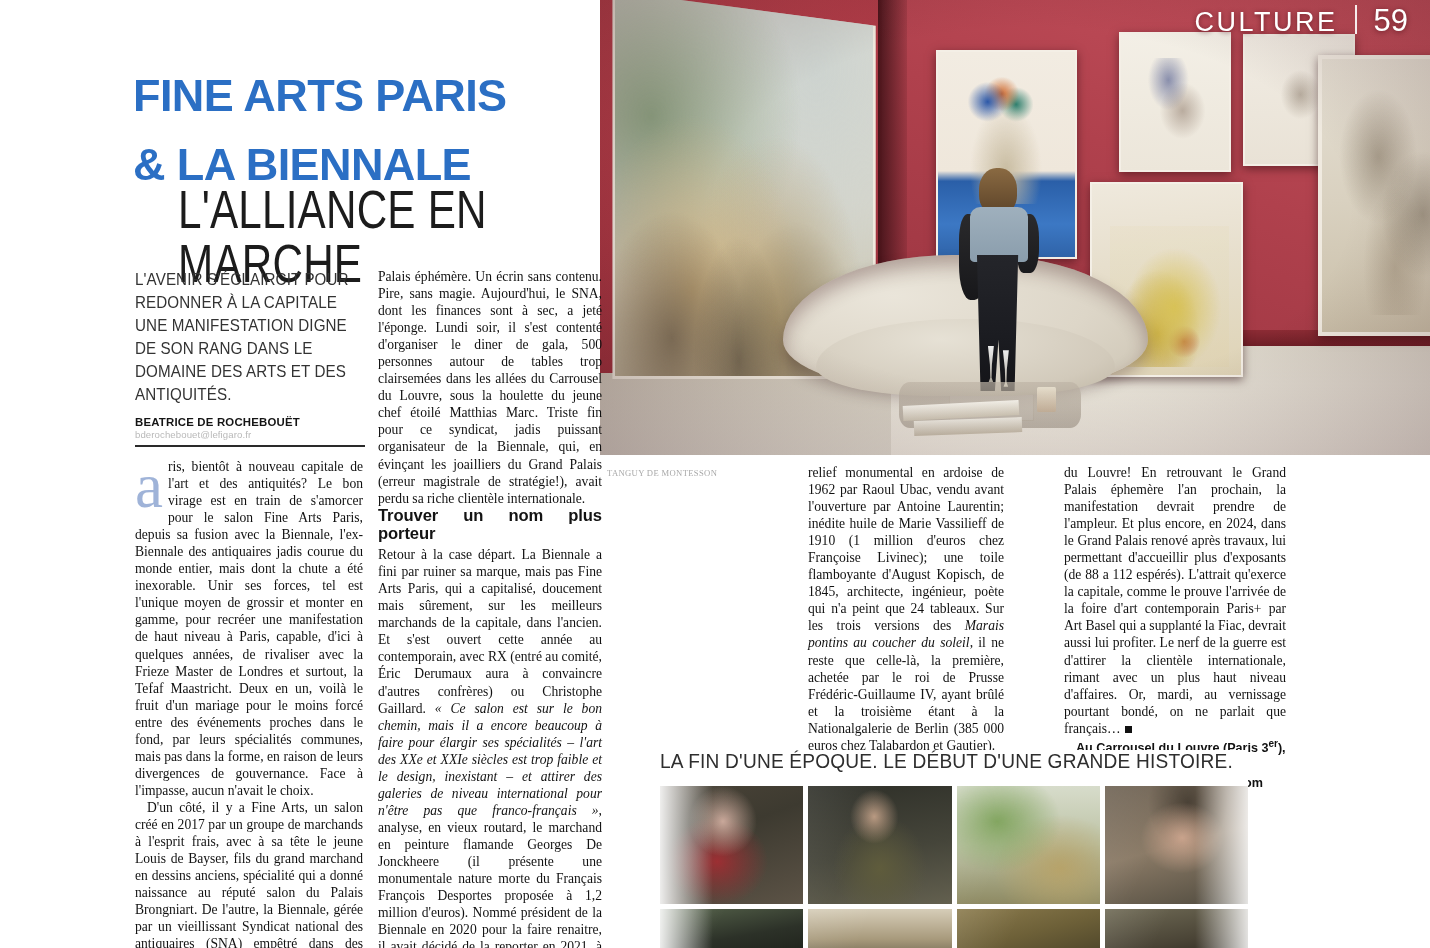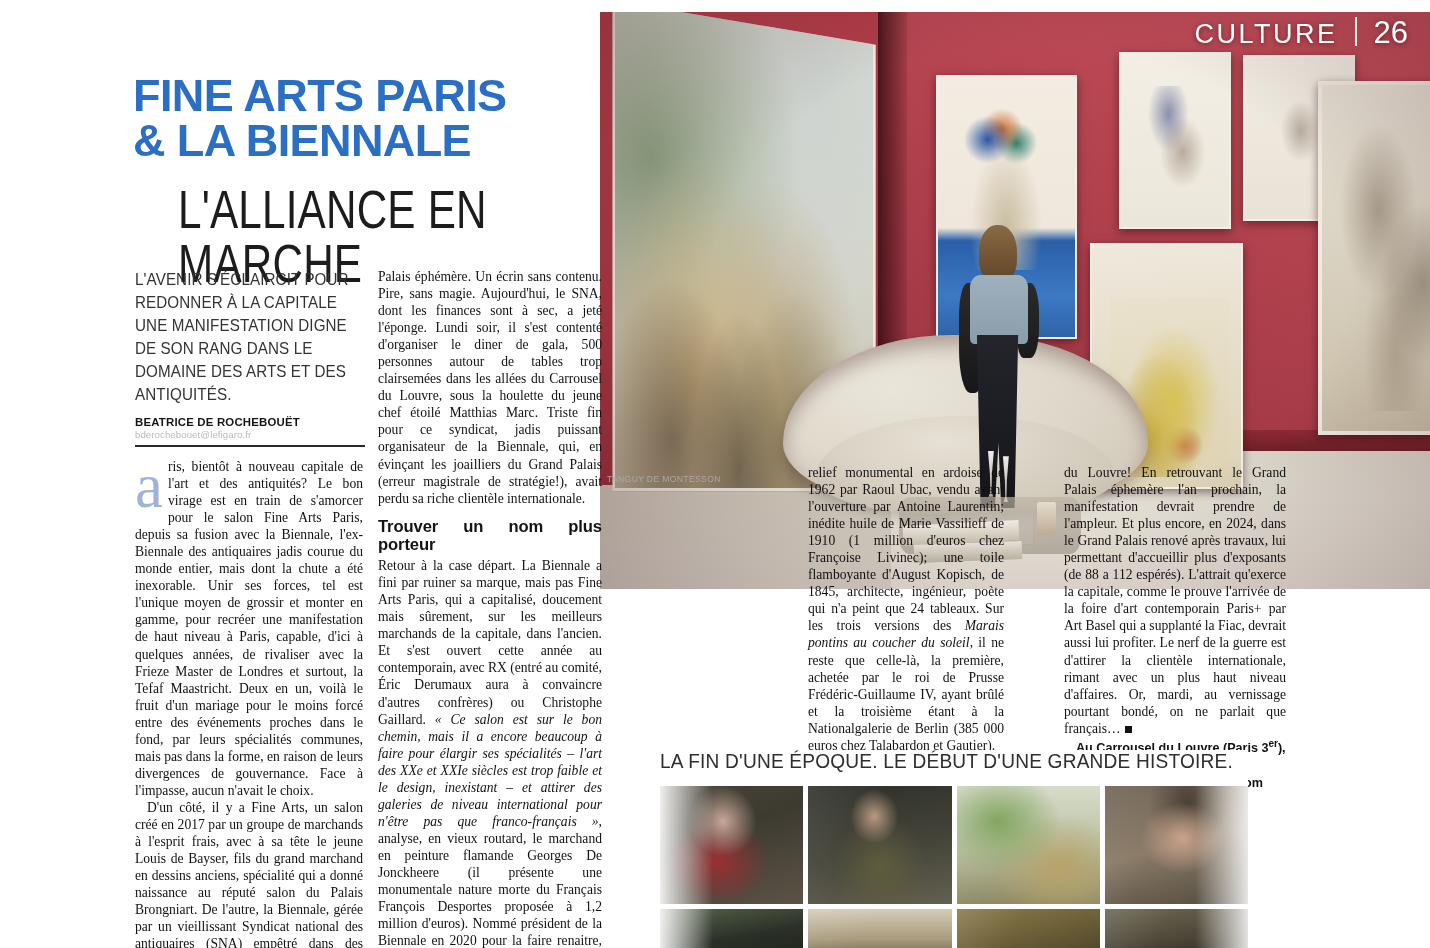--- a/index.html
+++ b/index.html
@@ -12,21 +12,21 @@
     position: relative;
     overflow: hidden;
     font-family: "Liberation Serif", serif;
     color: #1a1a1a;
   }
   .page { position: absolute; inset: 0; }
 
   
   .hero-photo {
     position: absolute;
-    left: 600px; top: 12px; width: 830px; height: 577px;
+    left: 600px; top: 0; width: 830px; height: 455px;
     overflow: hidden;
     background: #8b5cf6;
   }
   .hero-photo .wall-left {
     position: absolute; left: 0; top: 0; width: 36%; height: 100%;
     background: linear-gradient(160deg, #b8414c 0%, #a83743 45%, #8e2b36 100%);
   }
   .hero-photo .wall-right {
     position: absolute; left: 34%; top: 0; width: 66%; height: 100%;
     background: linear-gradient(200deg, #c4505c 0%, #b0414d 40%, #93303c 100%);
@@ -233,21 +233,21 @@
     position: absolute; left: 133px; top: 74px;
     width: 480px;
     font-family: "Liberation Sans", sans-serif;
     font-weight: bold;
     font-size: 45px;
     line-height: 0.99;
     letter-spacing: -0.6px;
     color: #2b6fc4;
     text-transform: uppercase;
   }
-  .kicker-blue .l2 { display: block; }
+  .kicker-blue .l2 { display: block; margin-top: 24px; }
   .headline-black {
     position: absolute; left: 178px; top: 183px;
     width: 430px;
     font-family: "Liberation Sans", sans-serif;
     font-weight: normal;
     font-size: 44px;
     line-height: 1;
     letter-spacing: 0.2px;
     color: #1c1c1c;
     transform: scaleY(1.22) scaleX(0.96);
@@ -315,21 +315,21 @@
 
   .subhead {
     font-family: "Liberation Sans", sans-serif;
     font-weight: bold;
     font-size: 16.6px;
     line-height: 1.1;
     color: #131313;
     margin: 0 0 3px 0;
     letter-spacing: -0.1px;
   }
-  .col2 .subhead { margin-top: 11px; }
+  .col2 .subhead { }
   em, .it { font-style: italic; }
 
   .endmark {
     display: inline-block;
     width: 7px; height: 7px;
     background: #111; margin-left: 4px;
     position: relative; top: 0px;
   }
   .infobold {
     font-family: "Liberation Sans", sans-serif;
@@ -346,23 +346,23 @@
   
   .hero-caption {
     position: absolute; left: 607px; top: 466px; width: 228px;
   }
   .hero-caption .cap-text {
     font-family: "Liberation Sans", sans-serif;
     font-weight: bold; font-size: 11.8px; line-height: 1.32;
     color: #131313;
   }
   .hero-caption .cap-credit {
-    font-family: Liberation Sans, sans-serif;
+    font-family: Liberation Serif, serif;
     font-size: 8.6px; color: #a8a8a8; letter-spacing: .35px;
-    margin-top: 8px; text-transform: uppercase;
+    margin-top: 2px; text-transform: uppercase;
   }
 
   
   .ad {
     position: absolute; left: 660px; top: 750px; width: 588px; height: 198px;
     overflow: hidden; background: #ffffff;
   }
   .ad-head {
     font-family: "Liberation Sans", sans-serif;
     font-size: 19.4px; letter-spacing: .2px; color: #2e2e2e;
@@ -446,21 +446,21 @@
     <div class="book2"></div>
     <div class="flute f1"></div>
     <div class="flute f2"></div>
     <div class="tumbler"></div>
 
     <div class="vignette"></div>
 
     <div class="rubric">
       <span>CULTURE</span>
       <span class="rubric-rule"></span>
-      <span class="page-no">26</span>
+      <span class="page-no">59</span>
     </div>
   </div>
 
   <div class="kicker-blue">
     <span>FINE ARTS PARIS</span>
     <span class="l2">&amp; LA BIENNALE</span>
   </div>
   <div class="headline-black">L'ALLIANCE EN MARCHE</div>
 
   <div class="deck">L'AVENIR S'ÉCLAIRCIT POUR REDONNER À LA CAPITALE UNE MANIFESTATION DIGNE DE SON RANG DANS LE DOMAINE DES ARTS ET DES ANTIQUITÉS.</div>

